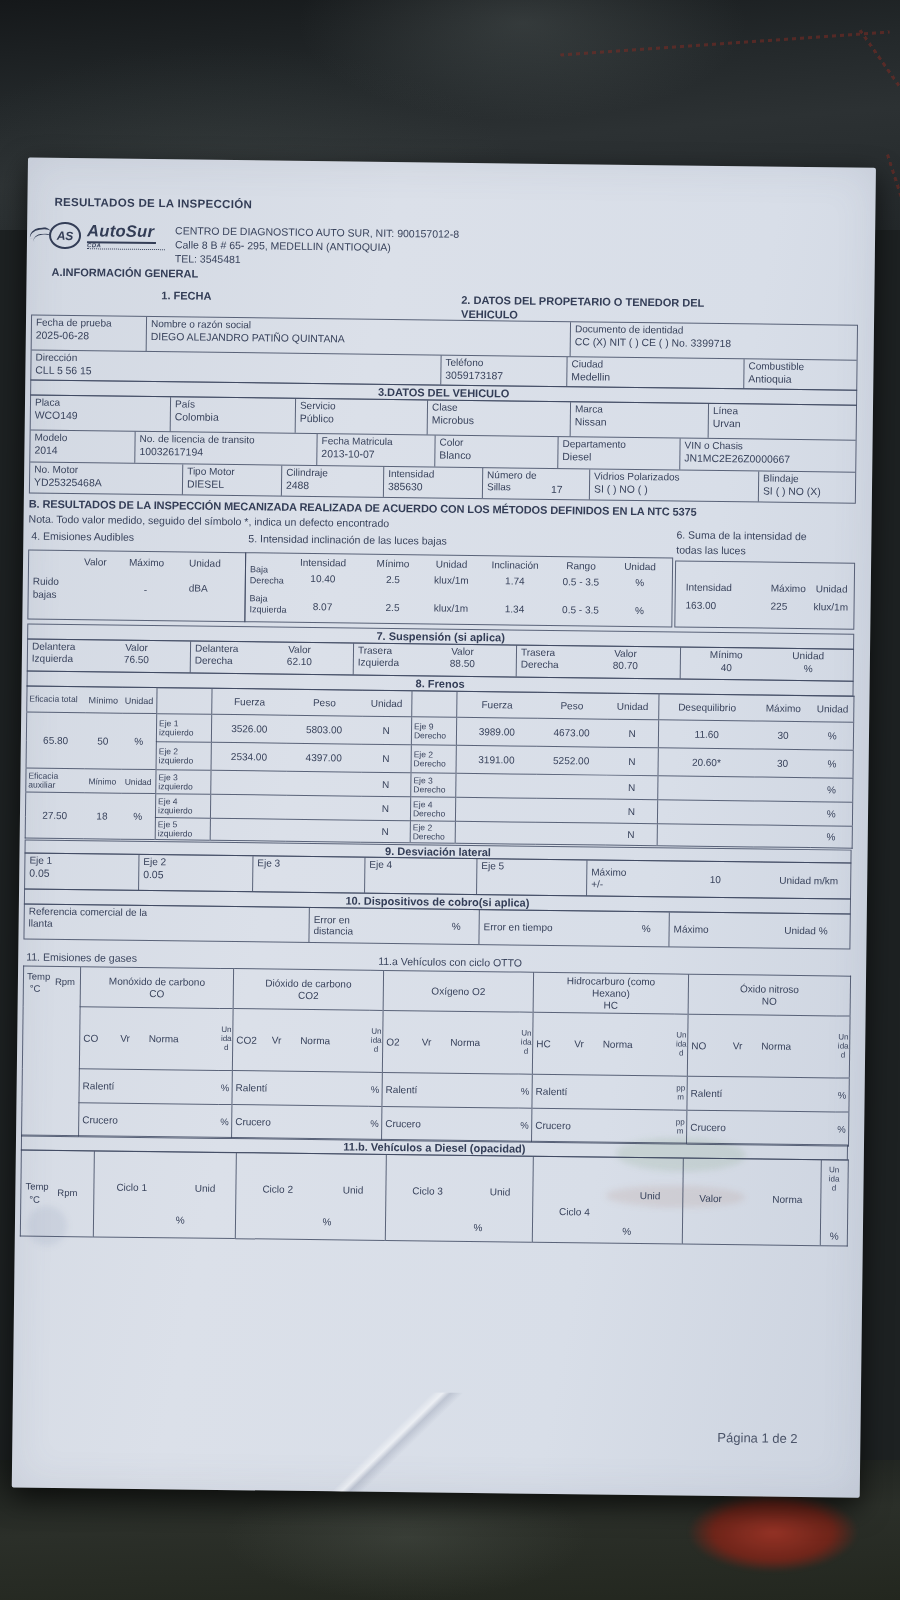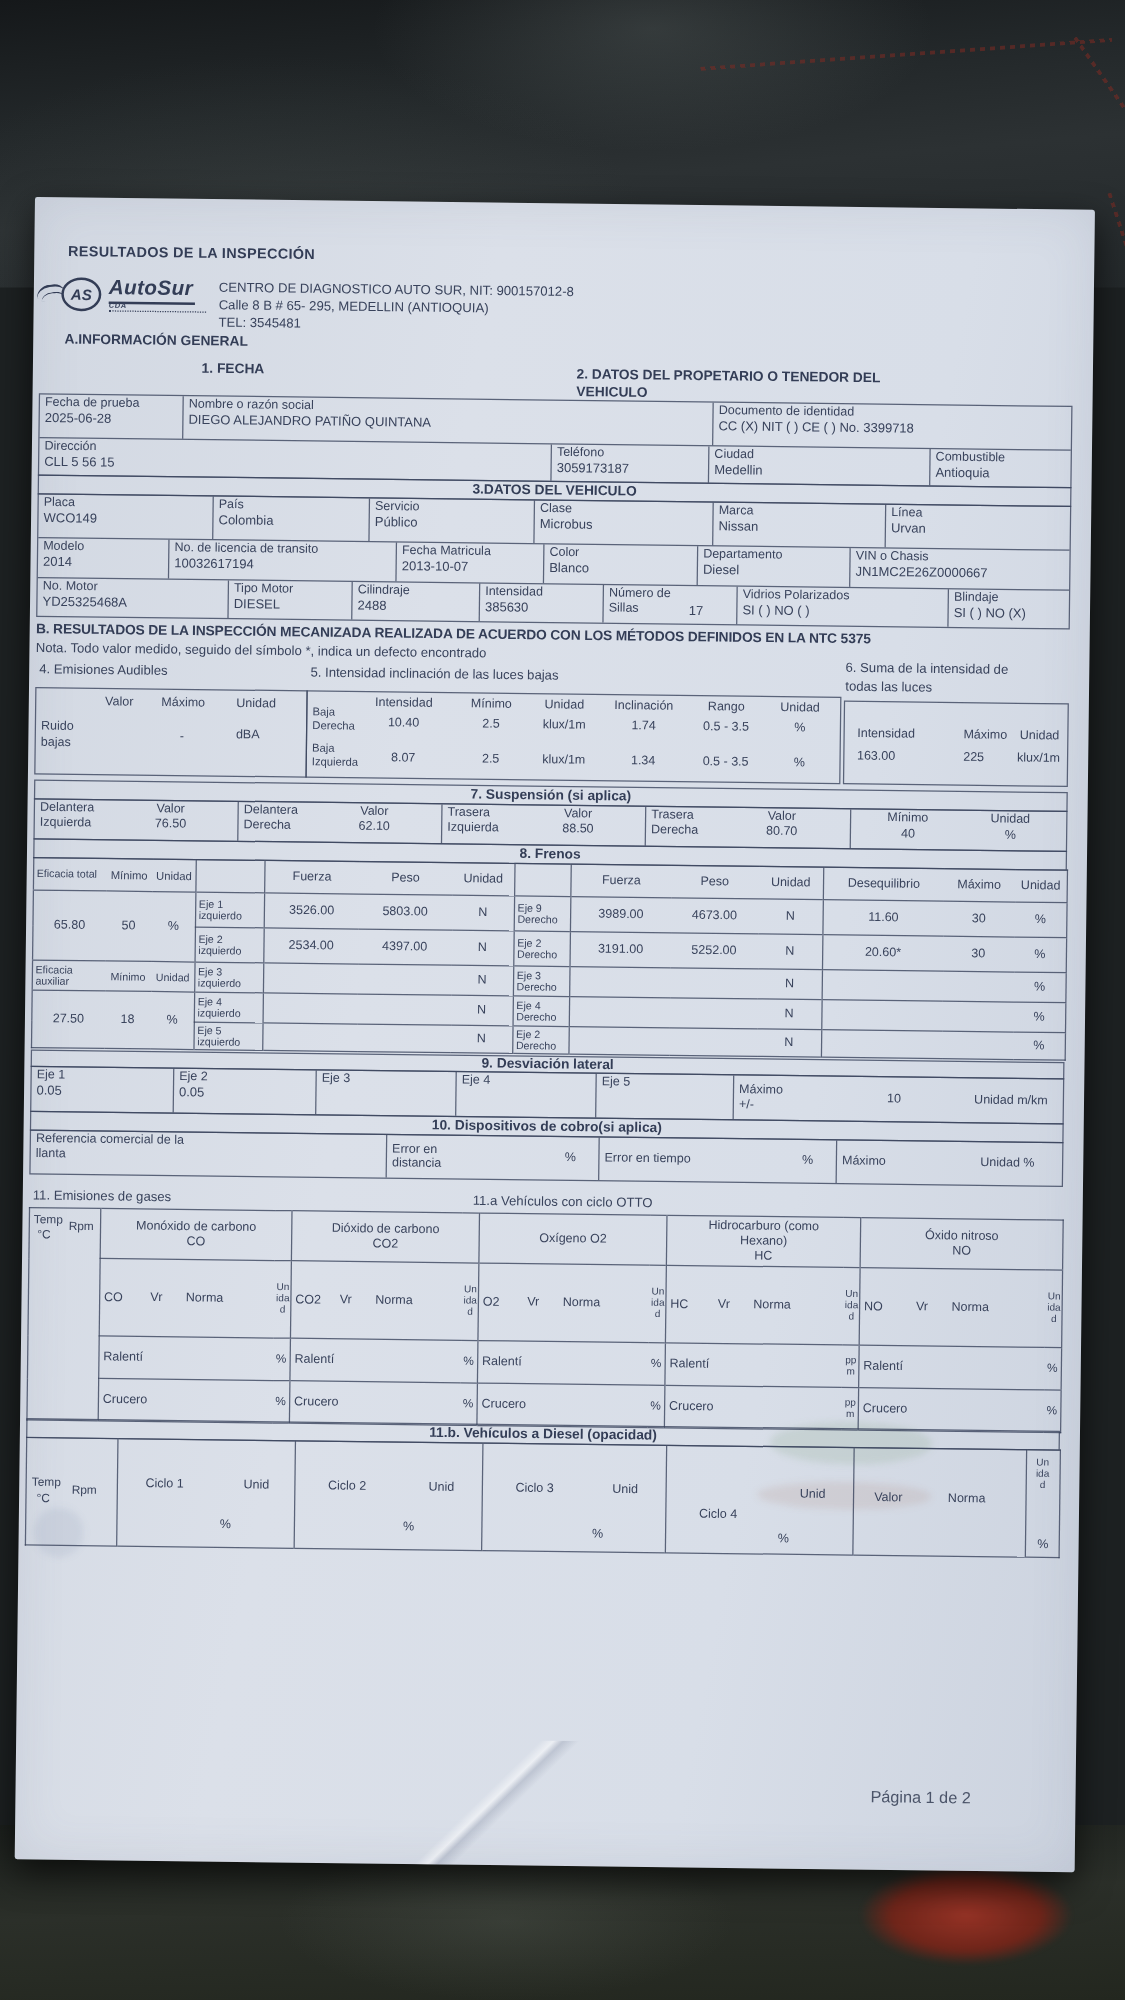--- a/index.html
+++ b/index.html
@@ -611,26 +611,26 @@
         <span class="a t10" style="right:22px;top:30px;">Unid</span>
         <span class="a t10" style="left:60%;top:66px;">%</span>
       </td>
       <td class="br" style="position:relative;">
         <span class="a t10" style="left:26px;top:32px;margin-top:17px;">Ciclo 4</span>
         <span class="a t10" style="right:22px;top:32px;">Unid</span>
         <span class="a t10" style="left:60%;top:68px;">%</span>
       </td>
       <td class="br" style="position:relative;">
         <span class="a t10" style="left:16px;top:34px;">Valor</span>
-        <span class="a t10" style="right:32px;top:34px;">Norma</span>
+        <span class="a t10" style="right:18px;top:34px;">Norma</span>
       </td>
       <td class="gu" style="position:relative;">
         <span class="a vert" style="left:7px;top:6px;">Unidad</span>
         <span class="a t10" style="left:9px;top:70px;">%</span>
       </td>
     </tr>
   </tbody>
     </table>
 
   <div class="crease"></div>
 
-  <div class="a" style="left:684px;top:1264px;font-size:13px;color:#4b5469;">Página 1 de 2</div>
+  <div class="a" style="left:705px;top:1264px;font-size:13px;color:#4b5469;">Página 1 de 2</div>
 </div>
 
 </body></html>

